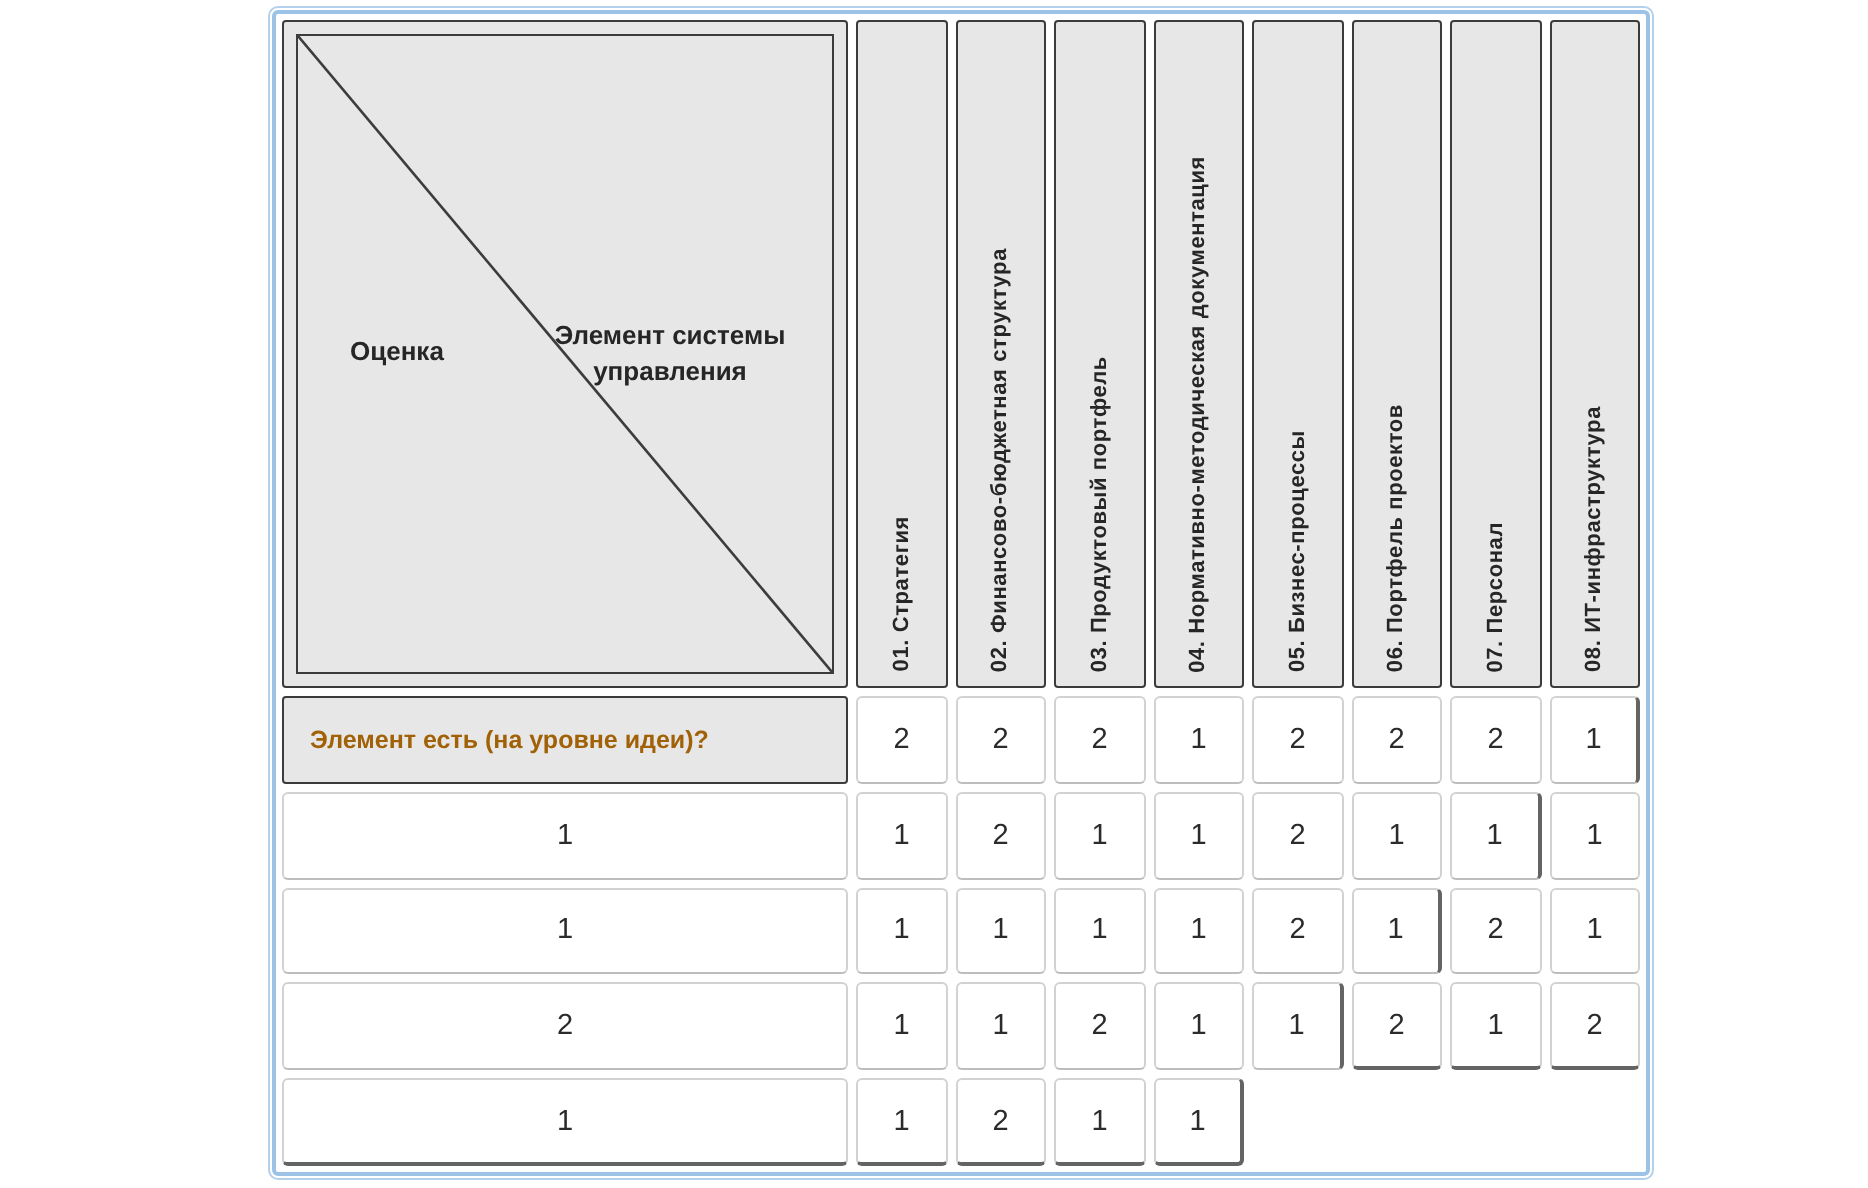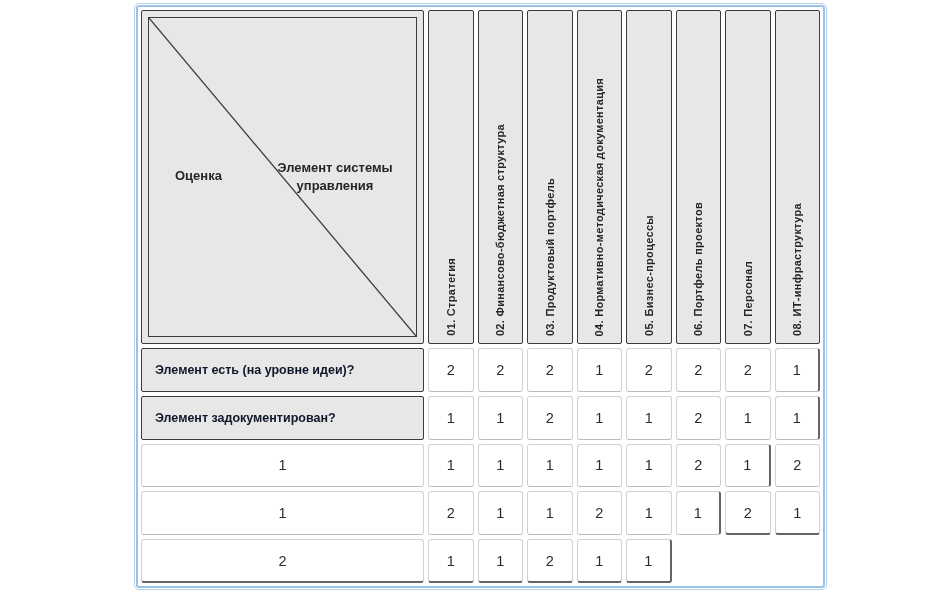--- a/index.html
+++ b/index.html
@@ -45,21 +45,21 @@
     padding-bottom:7px;
   }
   .colhead span{
     writing-mode:vertical-rl;transform:rotate(180deg);
     font-weight:bold;font-size:11px;letter-spacing:0.3px;color:#262626;
     white-space:nowrap;
   }
   .rowhead{
     display:flex;align-items:center;
     padding:0 8px 0 13px;
-    font-weight:bold;font-size:12.5px;color:#0f172a;
+    font-weight:bold;font-size:12.5px;color:#a16207;
   }
   .dcell{
     background:#ffffff;
     border:1px solid #d2d2d2;border-bottom-color:#bdbdbd;
     border-radius:3px;box-sizing:border-box;
     display:flex;align-items:center;justify-content:center;
     font-size:14.5px;color:#2b2b2b;
   }
   .dcell.last-col{border-right:2px solid #646464;}
   .dcell.last-row{border-bottom:2px solid #646464;}
@@ -105,21 +105,20 @@
       </div>
       <div class="hdr rowhead">Элемент есть (на уровне идеи)?</div>
       <div class="dcell">2</div>
       <div class="dcell">2</div>
       <div class="dcell">2</div>
       <div class="dcell">1</div>
       <div class="dcell">2</div>
       <div class="dcell">2</div>
       <div class="dcell">2</div>
       <div class="dcell last-col">1</div>
-      <div class="hdr rowhead">Элемент задокументирован?</div>
       <div class="dcell">1</div>
       <div class="dcell">1</div>
       <div class="dcell">2</div>
       <div class="dcell">1</div>
       <div class="dcell">1</div>
       <div class="dcell">2</div>
       <div class="dcell">1</div>
       <div class="dcell last-col">1</div>
       <div class="dcell">1</div>
       <div class="dcell">1</div>

